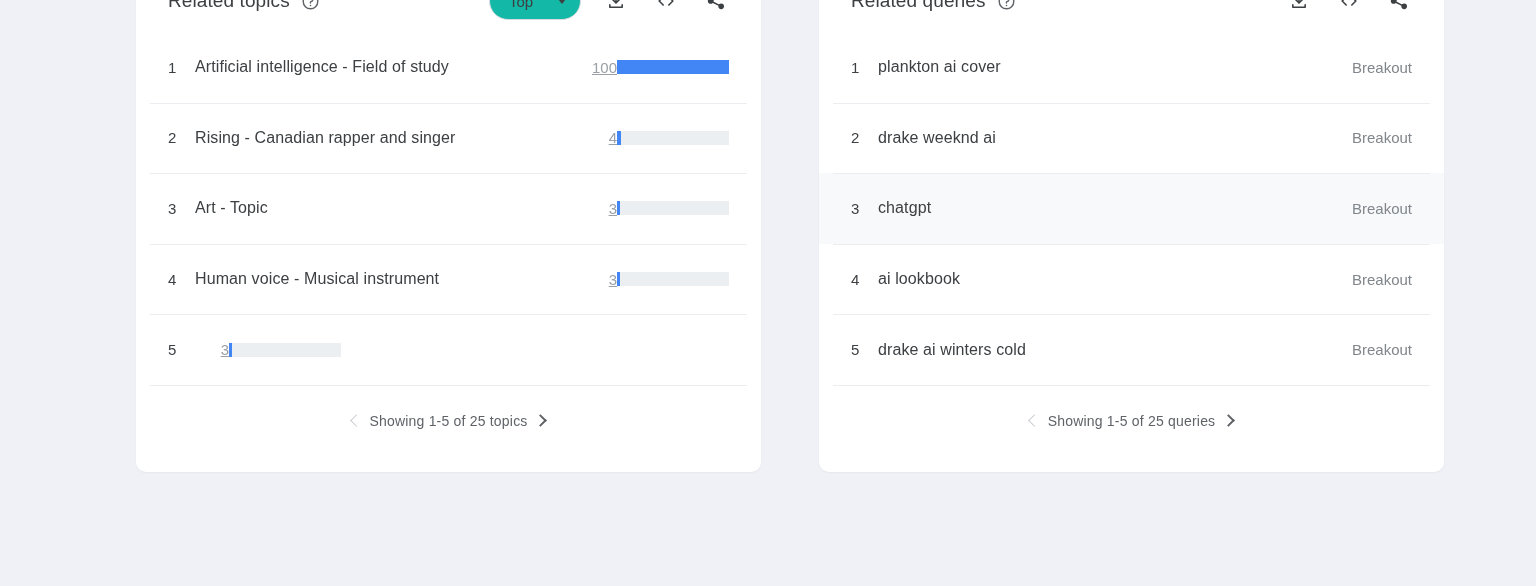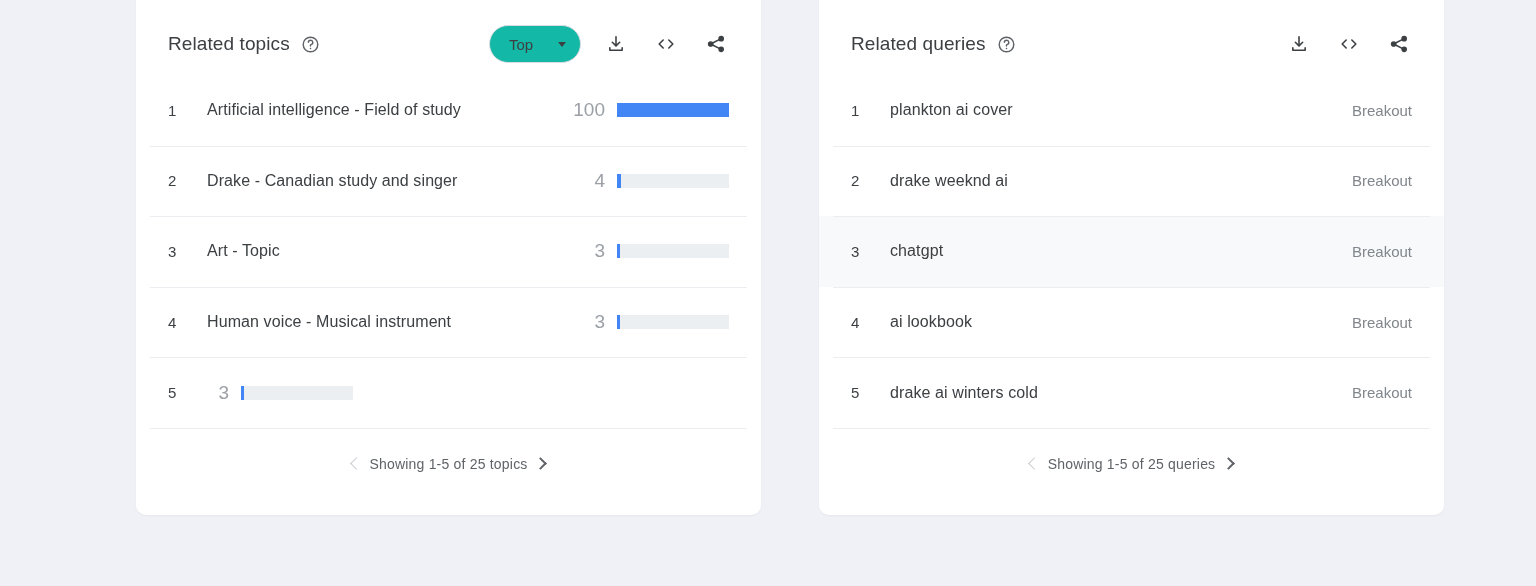--- a/index.html
+++ b/index.html
@@ -15,21 +15,21 @@
     font-family: "Liberation Sans", "DejaVu Sans", sans-serif;
     -webkit-font-smoothing: antialiased;
     overflow: hidden;
   }
 
   .board {
     position: relative;
     width: 1536px;
     height: 472px;
     display: flex;
-    align-items: center;
+    align-items: flex-end;
     gap: 58px;
     padding: 26px 0 0 136px;
   }
 
   .card {
     background: #ffffff;
     border-radius: 10px;
     width: 625px;
     height: 532px;
     display: flex;
@@ -132,29 +132,28 @@
   }
   .row-label {
     flex: 1 1 auto;
     font-size: 16px;
     color: #3c4043;
     letter-spacing: .1px;
     white-space: nowrap;
     overflow: hidden;
     text-overflow: ellipsis;
     padding-right: 14px;
-    margin-left: 12px;
   }
   .row-value {
-    font-size: 19px;
+    font-size: 15px;
     color: #9aa0a6;
     text-align: right;
     flex: none;
     width: 34px;
-    margin-right: 12px;
+    text-decoration: underline;
   }
   .bar-track {
     width: 112px;
     height: 14px;
     background: #eceff1;
     flex: none;
     position: relative;
     overflow: hidden;
   }
   .bar-fill {
@@ -256,21 +255,21 @@
       <div class="row">
         <span class="rank">1</span>
         <span class="row-label">Artificial intelligence - Field of study</span>
         <span class="row-value">100</span>
         <span class="bar-track">
           <span class="bar-fill" style="width: 100%;"></span>
         </span>
       </div>
       <div class="row">
         <span class="rank">2</span>
-        <span class="row-label">Drake - Canadian study and singer</span>
+        <span class="row-label">Rising - Canadian rapper and singer</span>
         <span class="row-value">4</span>
         <span class="bar-track">
           <span class="bar-fill" style="width: 4%;"></span>
         </span>
       </div>
       <div class="row">
         <span class="rank">3</span>
         <span class="row-label">Art - Topic</span>
         <span class="row-value">3</span>
         <span class="bar-track">

